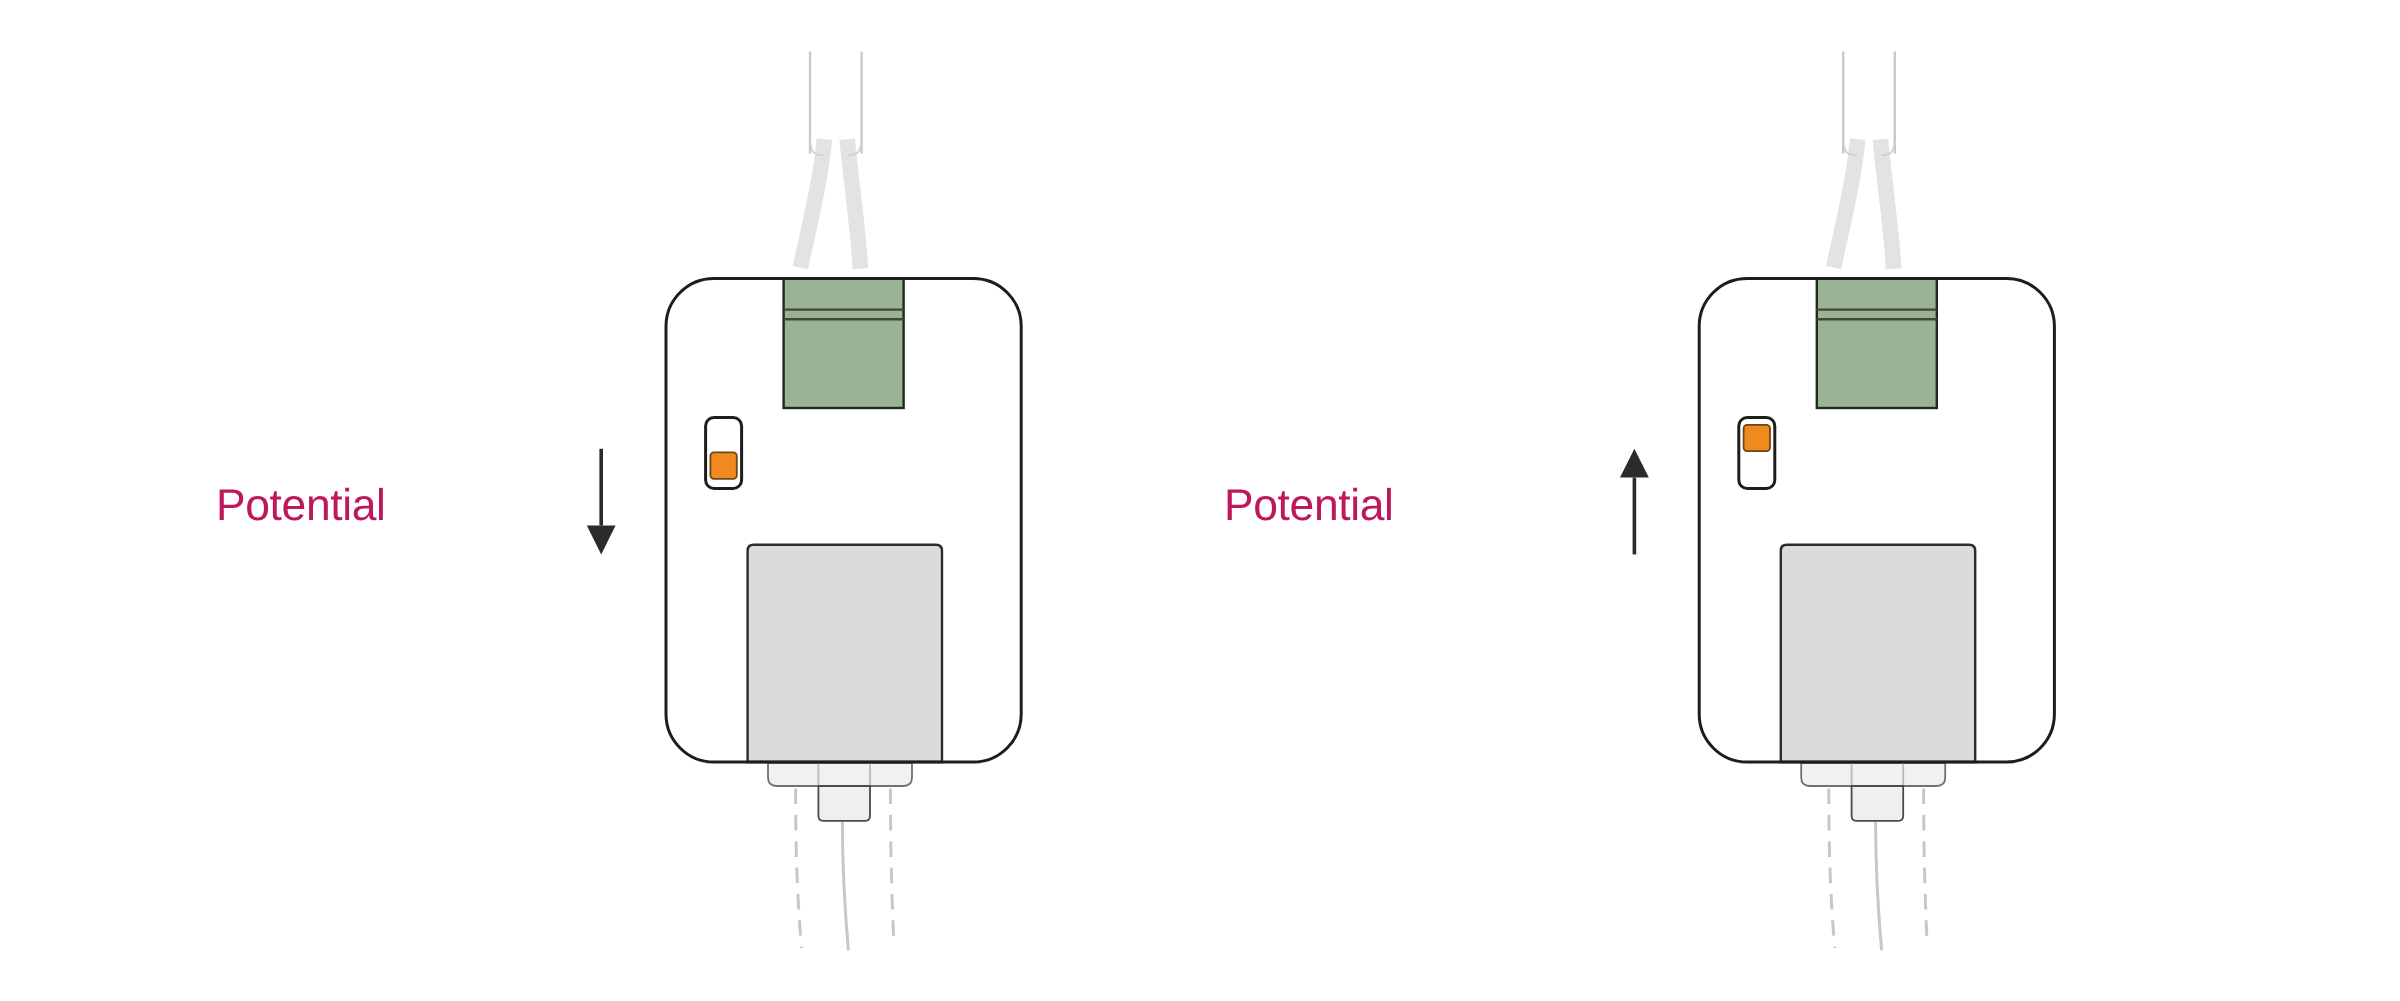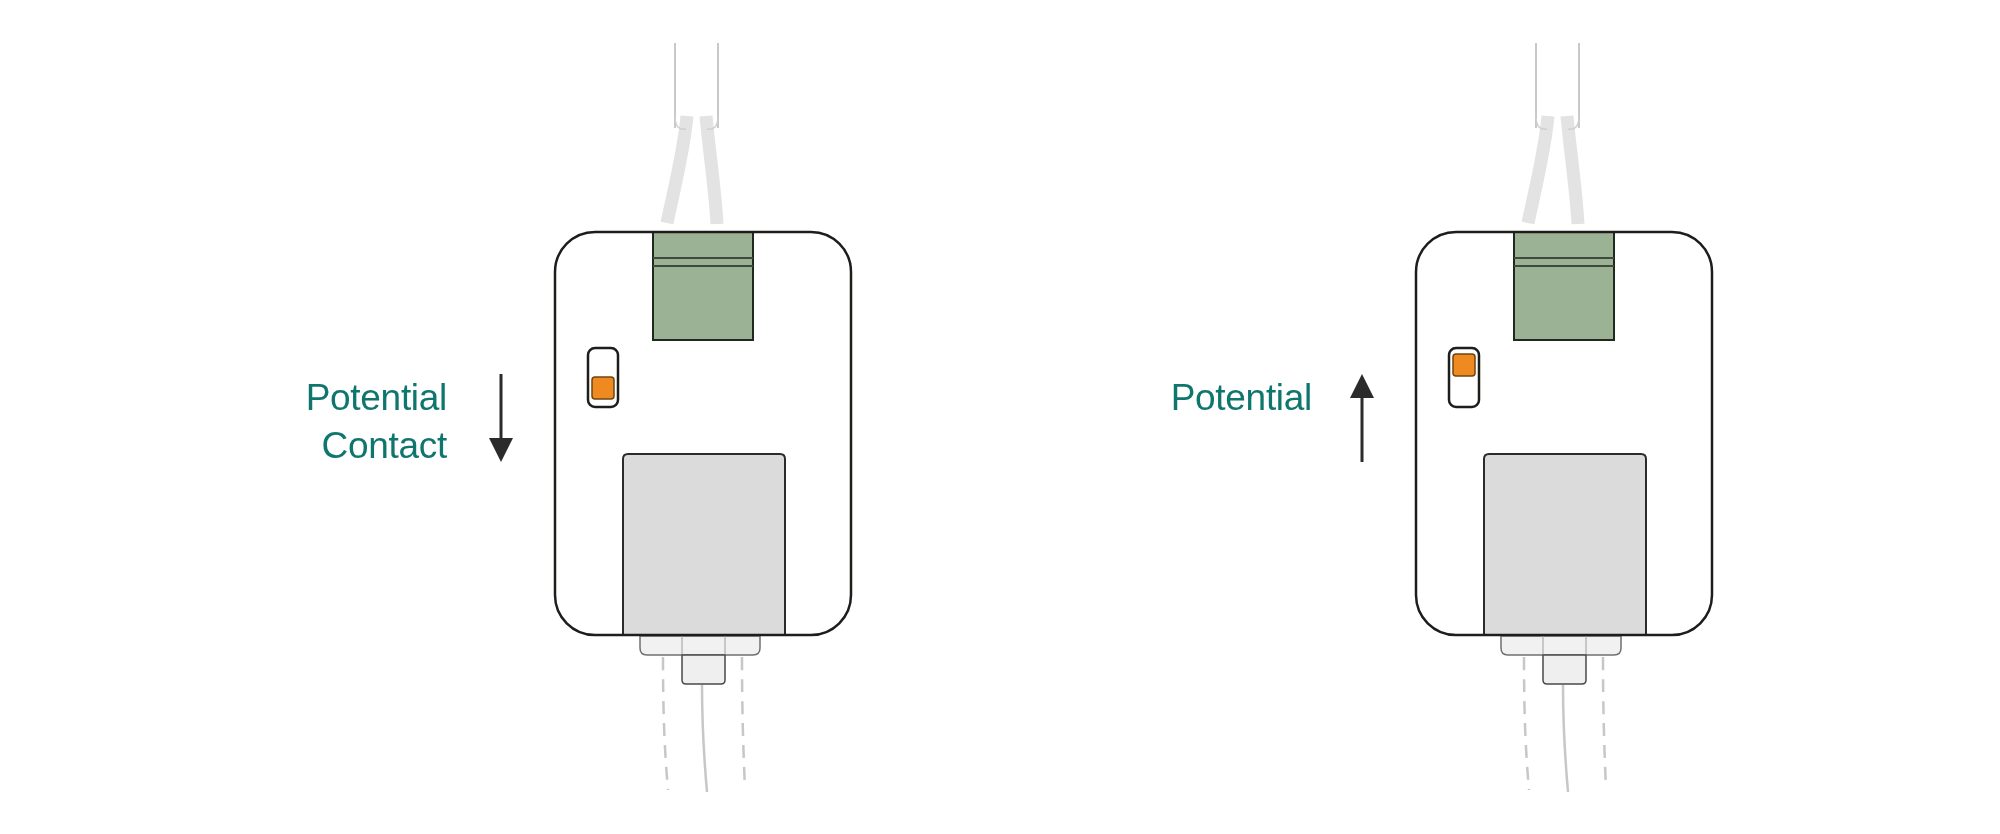--- a/index.html
+++ b/index.html
@@ -1,21 +1,21 @@
 <!DOCTYPE html>
 <html><head>
 <meta charset="utf-8">
 <style>
   html,body{margin:0;padding:0;background:#ffffff;}
   .canvas{position:relative;width:2000px;height:834px;background:#ffffff;overflow:hidden;
           font-family:"Liberation Sans", sans-serif;}
 
   
-  .label{position:absolute;text-align:right;color:#0f766e;font-size:37px;line-height:48px;
-         letter-spacing:-0.3px;}
+  .label{position:absolute;color:#be185d;font-size:37px;line-height:48px;
+         letter-spacing:-0.3px;margin-top:23px;}
 
   
   .arrow{position:absolute;width:26px;height:88px;}
   .arrow .shaft{position:absolute;left:50%;transform:translateX(-50%);width:3px;background:#2b2b2b;}
   .arrow[data-dir="down"] .shaft{top:0;height:64px;}
   .arrow[data-dir="up"]   .shaft{bottom:0;height:64px;}
   .arrow .head{position:absolute;left:50%;transform:translateX(-50%);width:0;height:0;
                border-left:12px solid transparent;border-right:12px solid transparent;}
   .arrow[data-dir="down"] .head{bottom:0;border-top:24px solid #2b2b2b;}
   .arrow[data-dir="up"]   .head{top:0;border-bottom:24px solid #2b2b2b;}
@@ -110,21 +110,20 @@
     <g>
       <path d="M128,617 C128,665 129,705 133,750" class="lead dashed"></path>
       <path d="M167,645 C167,690 169,718 172,752" class="lead"></path>
       <path d="M207,617 C207,665 208,705 210,748" class="lead dashed"></path>
     </g>
     <rect x="20" y="192" width="296" height="403" rx="40" class="body-outline"></rect>
   </svg>
 
   <div class="label" style="left:180px;top:374px;width:267px">
     <div>Potential</div>
-    <div>Contact</div>
   </div>
   <div class="arrow" style="left:488px;top:374px" data-dir="down">
     <div class="shaft"></div>
     <div class="head"></div>
   </div>
 
   <div class="label" style="left:1020px;top:374px;width:292px">
     <div>Potential</div>
   </div>
   <div class="arrow" style="left:1349px;top:374px" data-dir="up">

